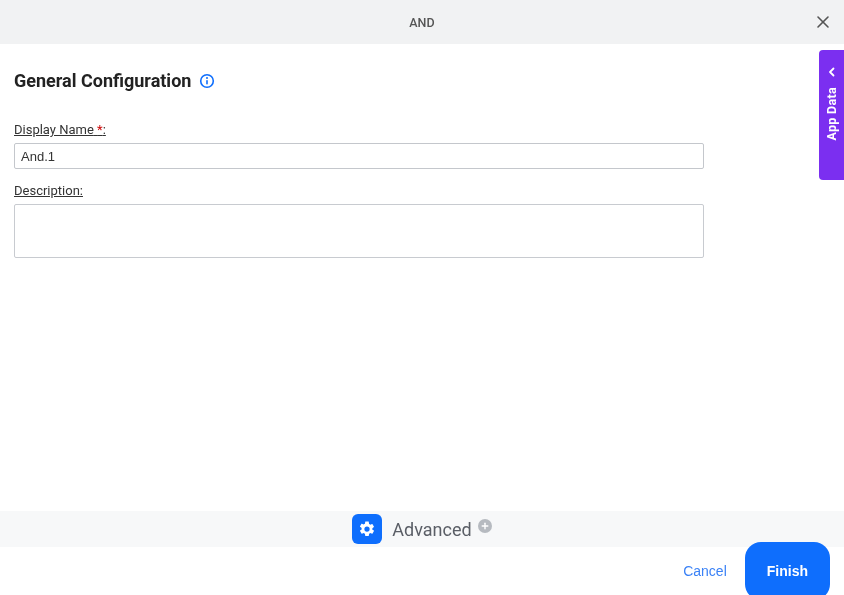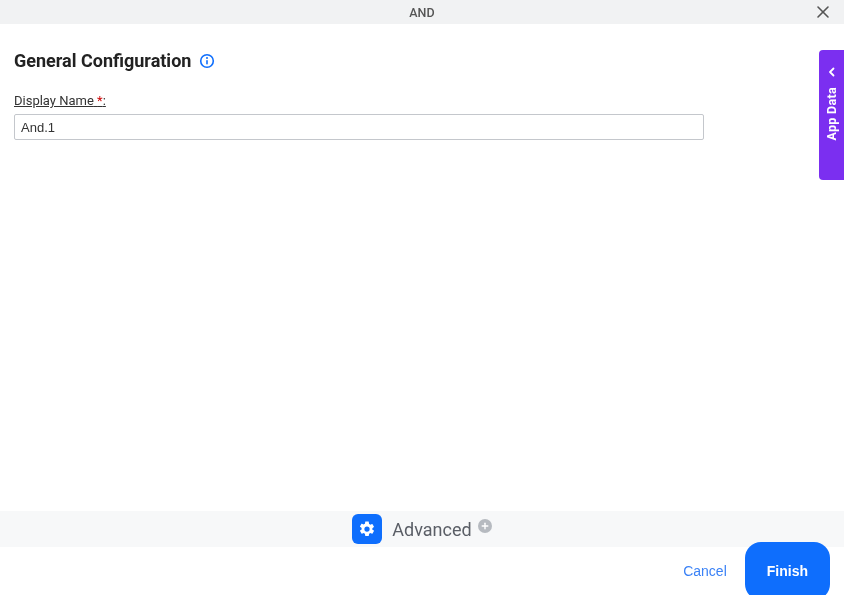--- a/index.html
+++ b/index.html
@@ -7,21 +7,21 @@
       font-family: -apple-system, BlinkMacSystemFont, "Segoe UI", Roboto, Arial, sans-serif;
       width: 844px;
       height: 595px;
       position: relative;
       background: #fff;
       color: #333;
       overflow: hidden;
     }
     .header-bar {
       background: #f1f2f3;
-      height: 24px;
+      height: 44px;
       display: flex;
       align-items: center;
       justify-content: center;
       position: relative;
     }
     .header-title {
       font-size: 12.5px;
       color: #555;
       font-weight: 500;
     }
@@ -39,21 +39,21 @@
       color: #555;
     }
     .close-btn svg { width: 14px; height: 14px; }
     .content {
       padding: 26px 14px 0 14px;
     }
     .section-heading {
       display: flex;
       align-items: center;
       gap: 8px;
-      margin-bottom: 22px;
+      margin-bottom: 31px;
     }
     .section-heading h2 {
       font-size: 18px;
       font-weight: 700;
       color: #222;
     }
     .info-icon {
       width: 16px;
       height: 16px;
       display: inline-flex;
@@ -221,20 +221,24 @@
   </div>
 
   <div class="form-row">
     <label class="form-label">
       <span>Display Name</span>
       <span> </span><span class="req">*</span><span>:</span>
     </label>
     <input type="text" class="text-input" value="And.1" style="">
   </div>
 
+  <div class="form-row">
+    <label class="form-label">Description:</label>
+    <textarea class="textarea-input" style=""></textarea>
+  </div>
 </div>
 
 <div class="side-tab">
   <span class="side-tab-chevron">
     <svg viewBox="0 0 10 10">
       <polyline points="6.5,1.5 3,5 6.5,8.5" fill="none" stroke="#fff" stroke-width="1.8" stroke-linecap="round" stroke-linejoin="round"></polyline>
     </svg>
   </span>
   <span class="side-tab-label">App Data</span>
 </div>

